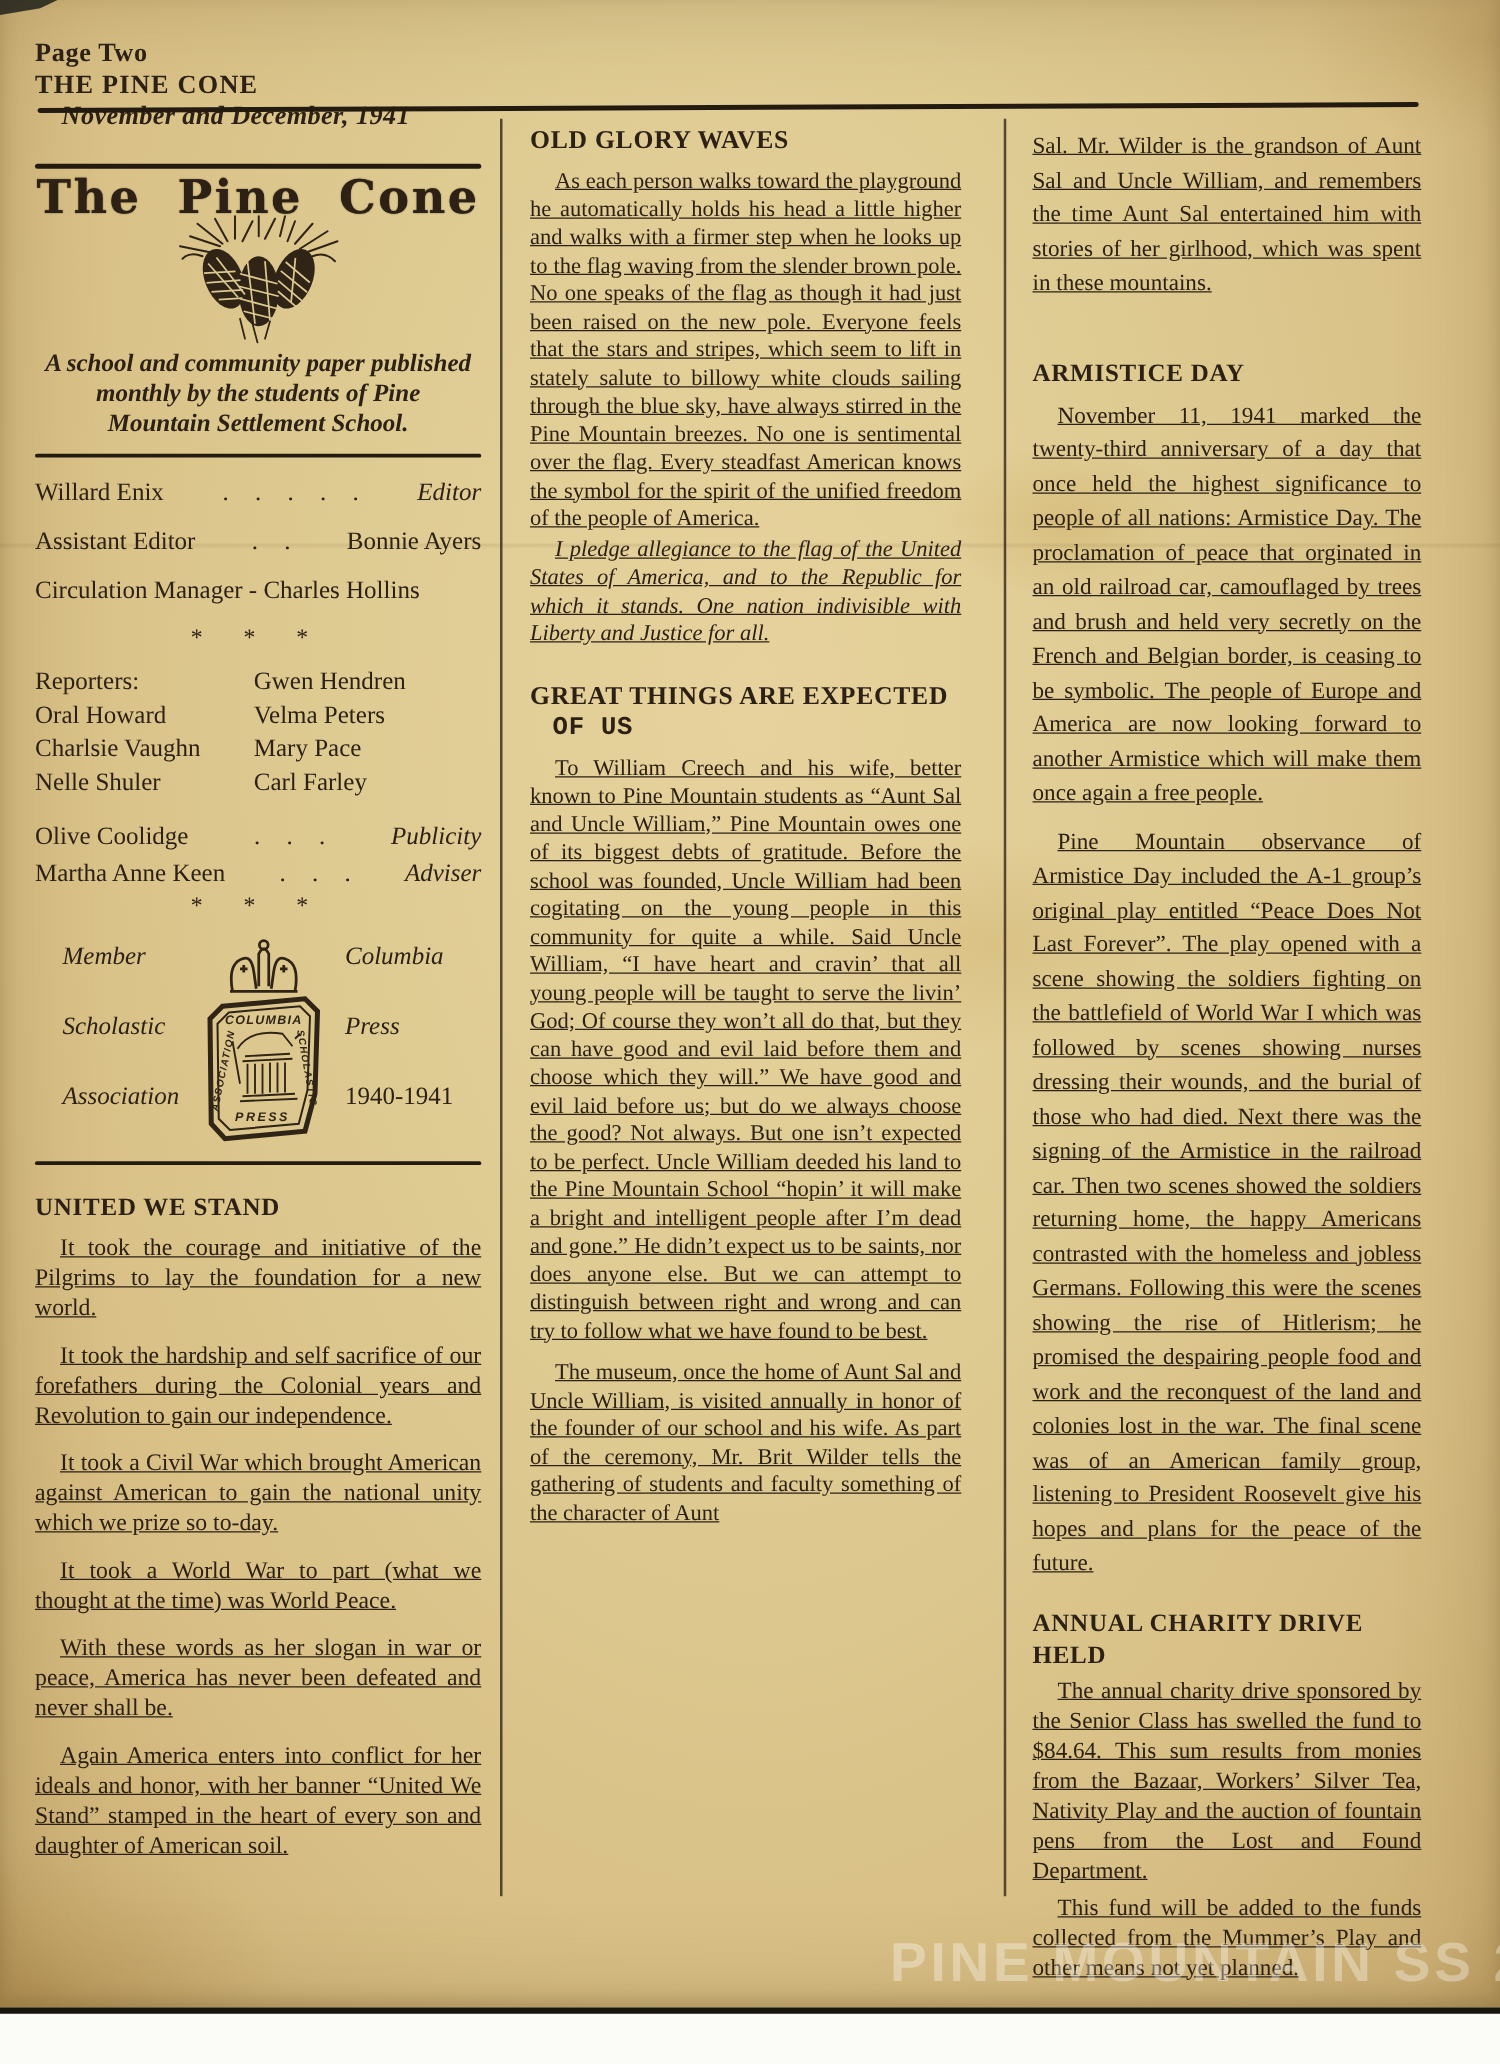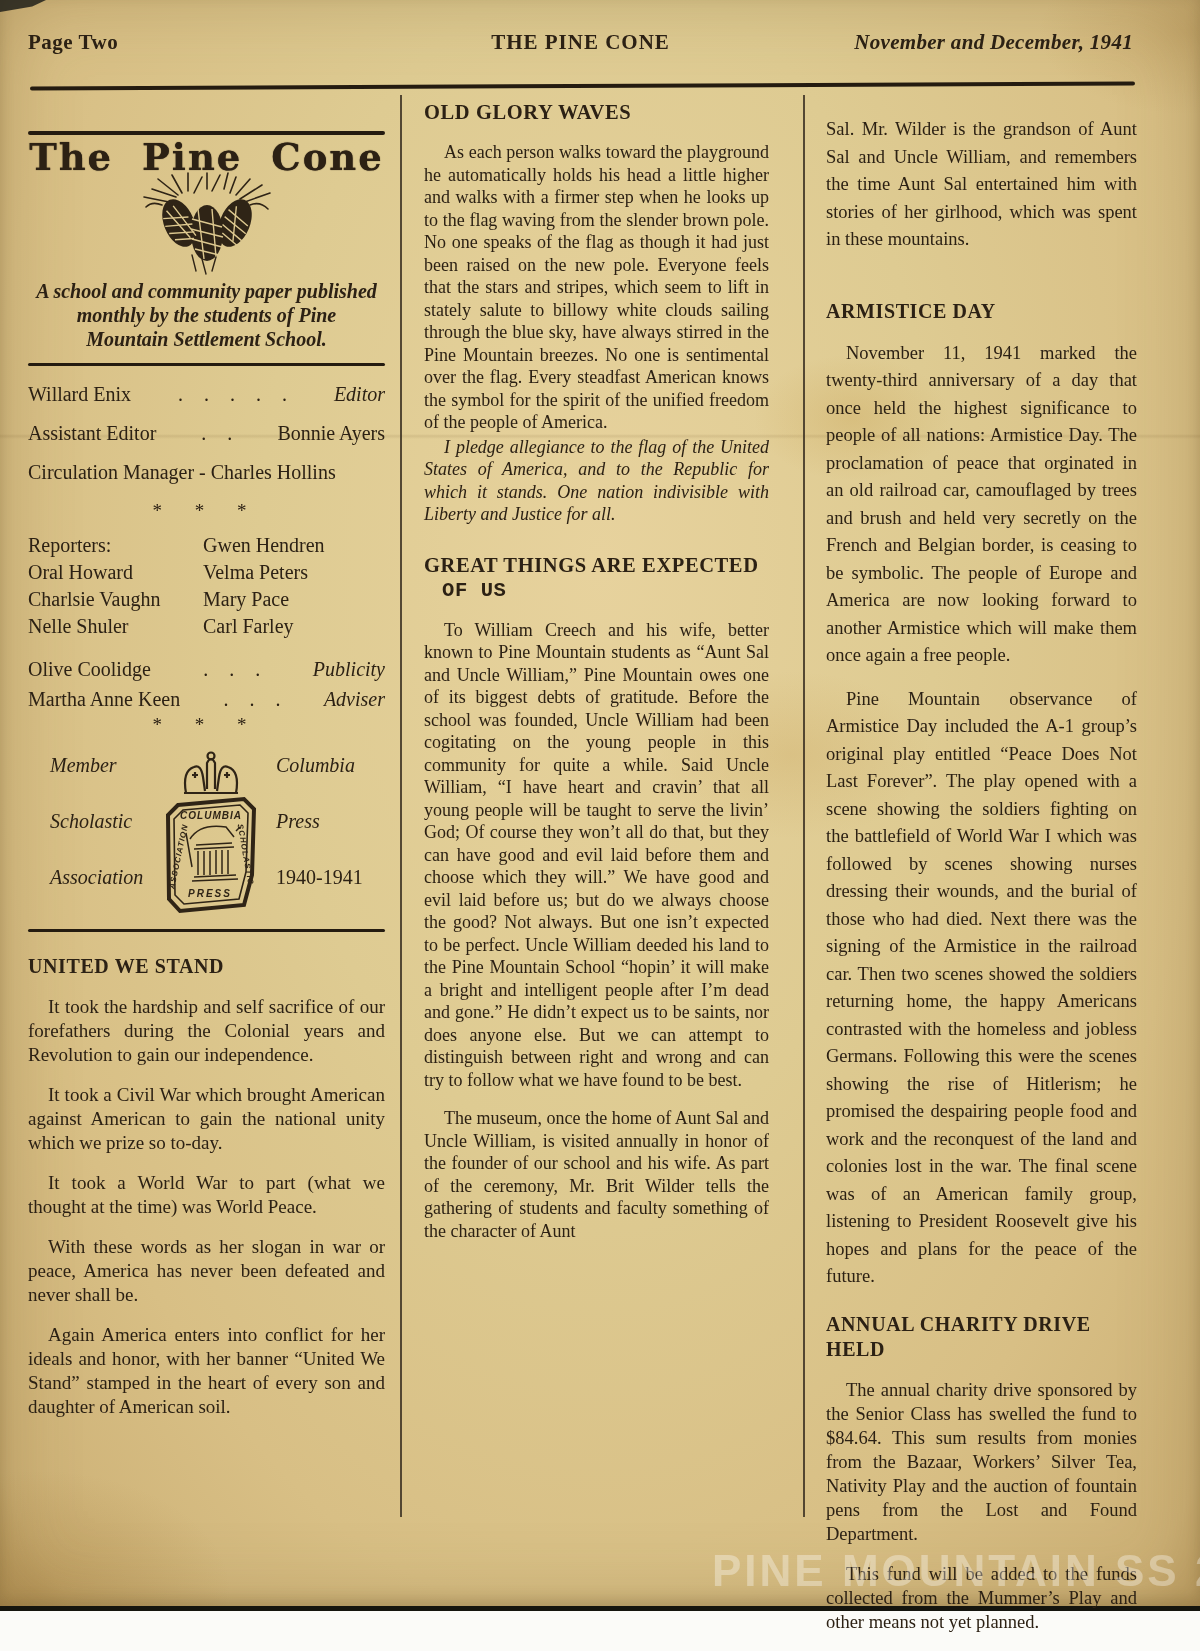--- a/index.html
+++ b/index.html
@@ -10,21 +10,21 @@
       radial-gradient(140px 90px at 71% 26%, rgba(186,140,50,.22), rgba(186,140,50,0) 70%),
       radial-gradient(200px 120px at 66% 47%, rgba(180,130,45,.16), rgba(180,130,45,0) 70%),
       radial-gradient(260px 160px at 3% 99%, rgba(150,110,45,.28), rgba(150,110,45,0) 75%),
       radial-gradient(200px 110px at 99% 2%, rgba(150,110,45,.20), rgba(150,110,45,0) 75%),
       linear-gradient(to bottom, rgba(120,95,50,0) 434px, rgba(120,95,50,.14) 436px, rgba(120,95,50,0) 439px),
       radial-gradient(ellipse at 50% 35%, #e7d29d 0%, #decb92 40%, #d8bf85 72%, #cdb176 94%, #c3a569 100%);
     box-shadow:inset 0 0 80px rgba(120,90,40,.30), inset 0 -6px 14px rgba(90,70,30,.25);
     border-bottom:5px solid #15150e;}
   .notch{position:absolute;left:0;top:0;width:46px;height:12px;background:#20201a;opacity:.85;
     clip-path:polygon(0 0,100% 0,70% 55%,0 100%);}
-  .hdr{position:absolute;left:28px;top:30px;width:1105px;display:flex;align-items:baseline;font-size:21px;}
+  .hdr{position:absolute;left:28px;top:30px;width:1105px;display:flex;align-items:baseline;font-size:21px;flex-direction:column;}
   .hdr .l{width:300px;text-align:left;font-weight:700;letter-spacing:.5px;}
   .hdr .c{flex:1;text-align:center;font-weight:700;letter-spacing:1px;}
   .hdr .r{width:300px;text-align:right;font-weight:700;letter-spacing:.3px;font-style:italic;}
   .hrule{position:absolute;left:30px;top:84px;width:1105px;height:4px;background:#241b10;transform:rotate(-0.25deg);border-radius:2px;}
   .vdiv{position:absolute;top:95px;width:2px;height:1422px;background:#3b3022;opacity:.85;}
   .vd1{left:400px;} .vd2{left:803px;}
 
   .col{position:absolute;text-align:justify;}
   .colL{left:28px;top:95px;width:357px;font-size:19px;line-height:24px;}
   .colM{left:424px;top:100px;width:345px;font-size:18px;line-height:22.5px;}
@@ -49,21 +49,21 @@
   .reporters{display:grid;grid-template-columns:175px 1fr;row-gap:2px;font-size:20px;line-height:25px;margin-bottom:18px;text-align:left;}
   .member{position:relative;height:172px;margin:6px 0 6px 0;font-size:20px;font-style:italic;}
   .member .ml{position:absolute;left:22px;}
   .member .mr{position:absolute;left:248px;font-style:italic;}
   .member .yr{font-style:normal;}
   .badge{position:absolute;left:128px;top:0px;}
 
   h3.head{font-size:20px;font-weight:700;letter-spacing:.6px;margin:0 0 8px 0;text-align:left;line-height:25px;}
   .colM h3.head{font-size:20.5px;}
   .head .l2{display:block;padding-left:18px;font-family:Liberation Mono, monospace;}
-  p{margin:16px 0 11px 0;text-indent:20px;}
+  p{margin:4px 0 11px 0;text-indent:20px;text-decoration:underline;}
   p.noind{text-indent:0;}
   p.pledge{font-style:italic;margin-top:2px;}
   .colL p{margin-bottom:14px;}
   .colR p.cont{line-height:27.5px;}
   .colR p.arm{line-height:27.5px;}
   .colR p.cha{line-height:24px;margin-bottom:6px;}
   .gap-arm{height:34px;} .gap-gt{height:16px;} .gap-cha{height:10px;}
 
   .wm{position:absolute;left:712px;top:1546px;font-family:"Liberation Sans","DejaVu Sans",sans-serif;
       font-size:44px;font-weight:700;letter-spacing:3px;color:rgba(255,255,255,.34);white-space:nowrap;}
@@ -186,20 +186,21 @@
           <path d="M42 104 L42 128 M48 104 L48 128 M54 104 L54 128 M60 103 L60 127 M66 103 L66 127 M72 103 L72 127"></path>
           <path d="M38 130 L80 128 M36 134 L82 132"></path>
           <path d="M30 86 L36 120 M80 84 L84 80"></path>
         </g>
       </svg>
     </div>
 
     <div class="rule thin" style="margin-top:10px;margin-bottom:22px;"></div>
 
     <h3 class="head">UNITED WE STAND</h3>
+    <p>It took the courage and initiative of the Pilgrims to lay the foundation for a new world.</p>
     <p>It took the hardship and self sacrifice of our forefathers during the Colonial years and Revolution to gain our independence.</p>
     <p>It took a Civil War which brought American against American to gain the national unity which we prize so to-day.</p>
     <p>It took a World War to part (what we thought at the time) was World Peace.</p>
     <p>With these words as her slogan in war or peace, America has never been defeated and never shall be.</p>
     <p>Again America enters into conflict for her ideals and honor, with her banner “United We Stand” stamped in the heart of every son and daughter of American soil.</p>
   </div>
 
   <div class="col colM">
     <h3 class="head">OLD GLORY WAVES</h3>
     <p style="margin-bottom:2px;">As each person walks toward the playground he automatically holds his head a little higher and walks with a firmer step when he looks up to the flag waving from the slender brown pole. No one speaks of the flag as though it had just been raised on the new pole. Everyone feels that the stars and stripes, which seem to lift in stately salute to billowy white clouds sailing through the blue sky, have always stirred in the Pine Mountain breezes. No one is sentimental over the flag. Every steadfast American knows the symbol for the spirit of the unified freedom of the people of America.</p>

